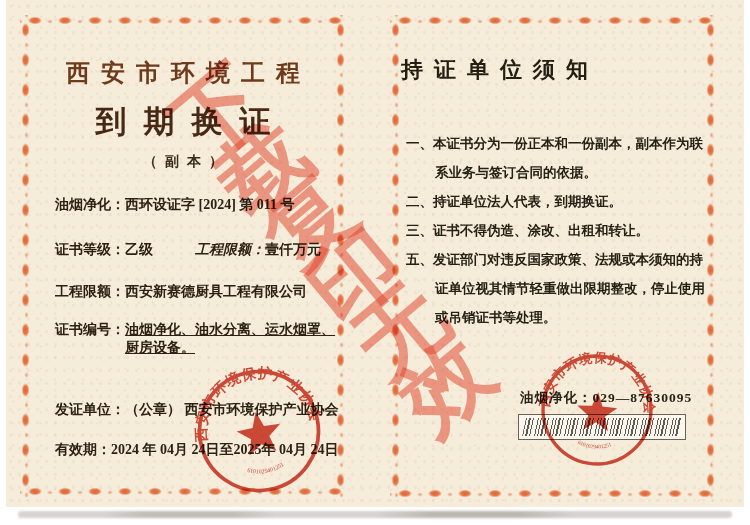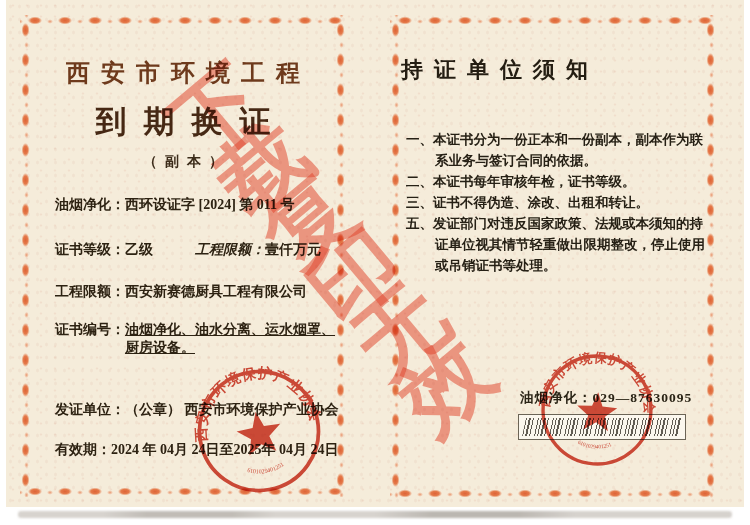--- a/index.html
+++ b/index.html
@@ -45,21 +45,21 @@
   .field .val{white-space:normal;}
   .f-number{top:181px}.f-grade{top:226px}.f-company{top:268px}
   .f-category{top:306px}.f-category .val{width:218px;line-height:18px;text-decoration:underline;}
   .f-issuer{top:386px}.f-valid{top:426px}
   .pair2{margin-left:42px;font-style:italic;}
 
   
   .rtitle{position:absolute;top:40px;left:0;right:8px;text-align:left;
           font-size:22px;font-weight:700;letter-spacing:11px;color:#241d12;text-indent:11px;}
   .notices{position:absolute;left:16px;top:114px;width:302px;}
-  .notice{font-size:13.5px;line-height:21px;font-weight:600;color:#262015;
+  .notice{font-size:13.5px;line-height:29px;font-weight:600;color:#262015;
           padding-left:29px;text-indent:-29px;margin:0;}
   .phone-row{position:absolute;left:130px;top:374px;font-size:13.5px;font-weight:700;
           color:#2a2416;letter-spacing:1px;white-space:nowrap;}
   .barcode-box{position:absolute;left:128px;top:399px;width:166px;height:24px;
           background:#fbf7ee;border:1px solid #6b6456;}
   .barcode{position:absolute;inset:3px 5px;transform:skewX(-12deg);
           background:repeating-linear-gradient(90deg,
             #3a352c 0 1px, rgba(0,0,0,0) 1px 3px,
             #3a352c 3px 5px, rgba(0,0,0,0) 5px 7px,
             #3a352c 7px 8px, rgba(0,0,0,0) 8px 12px,
@@ -147,21 +147,21 @@
     <div class="page page-right">
       <div class="eh top"></div>
       <div class="eh bot"></div>
       <div class="ev left"></div>
       <div class="ev right"></div>
 
       <div class="rtitle">持证单位须知</div>
 
       <div class="notices">
         <p class="notice"><span>一、</span><span>本证书分为一份正本和一份副本，副本作为联系业务与签订合同的依据。</span></p>
-        <p class="notice"><span>二、</span><span>本证书每年审核年检，证书等级。</span></p>
+        <p class="notice"><span>二、</span><span>持证单位法人代表，到期换证。</span></p>
         <p class="notice"><span>三、</span><span>证书不得伪造、涂改、出租和转让。</span></p>
         <p class="notice"><span>五、</span><span>发证部门对违反国家政策、法规或本须知的持证单位视其情节轻重做出限期整改，停止使用或吊销证书等处理。</span></p>
       </div>
 
       <div class="phone-row">
         <span>油烟净化：</span><span>029—87630095</span>
       </div>
 
       <div class="barcode-box">
         <div class="barcode"></div>

